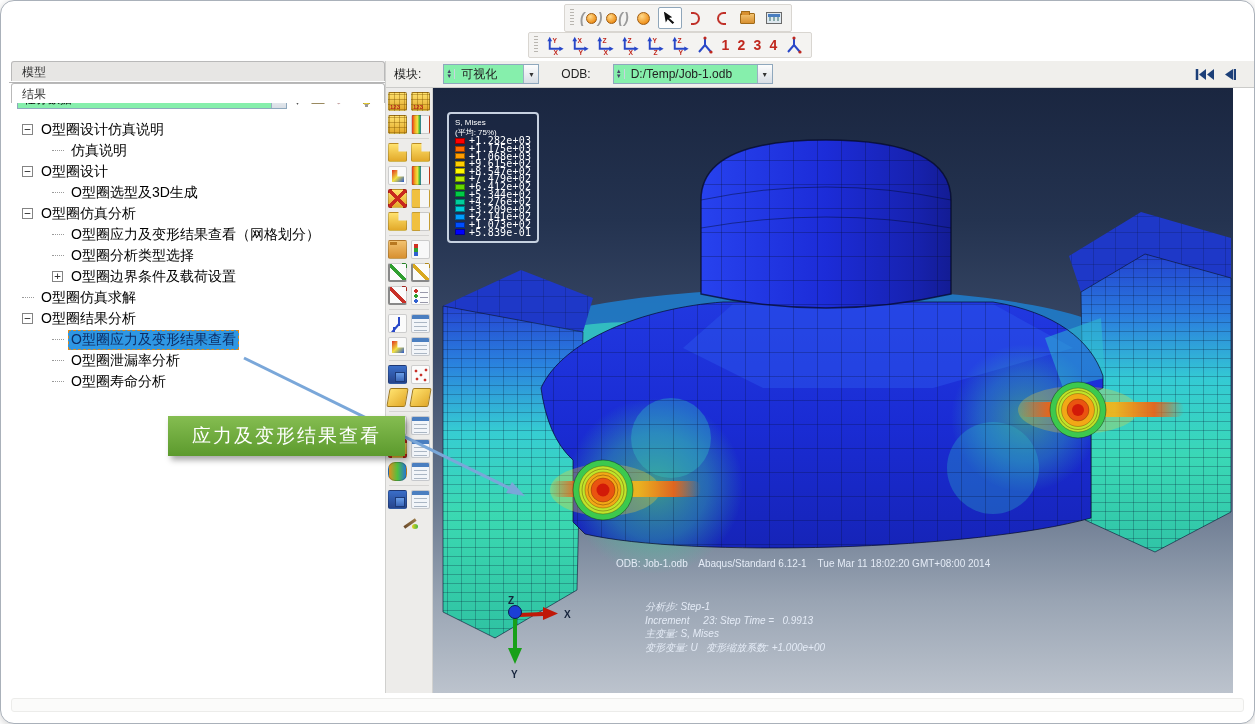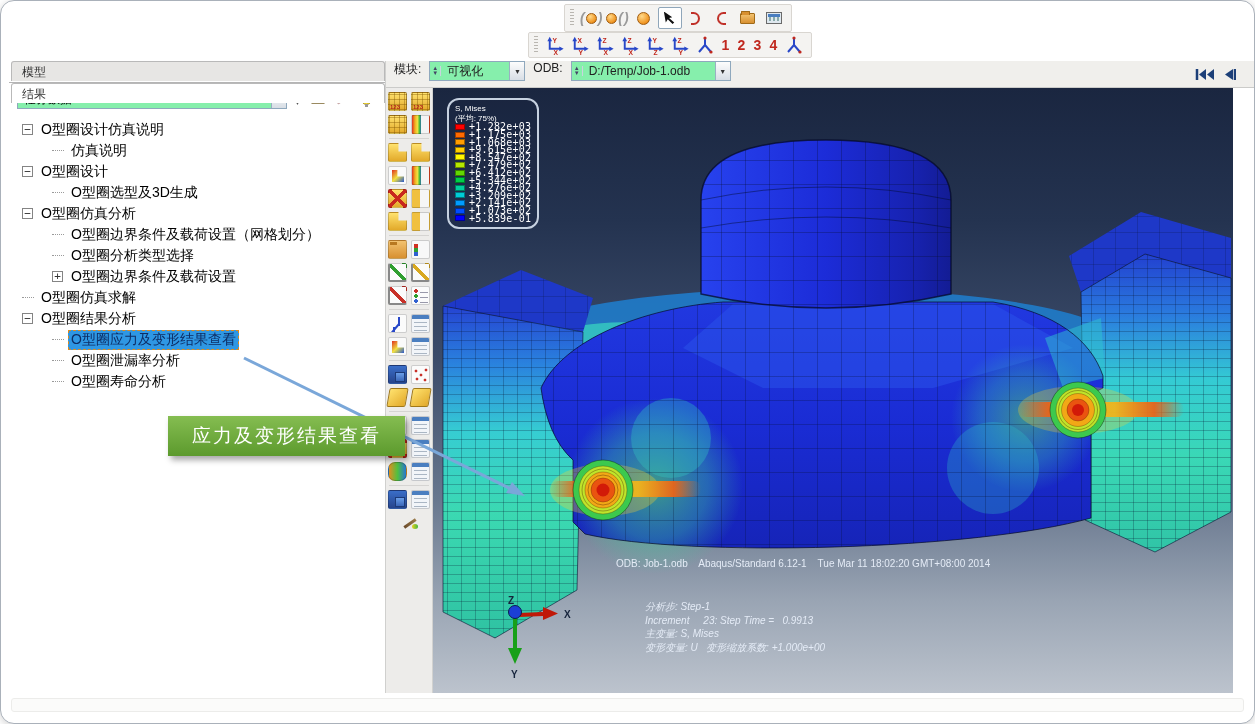--- a/index.html
+++ b/index.html
@@ -33,21 +33,21 @@
   .mon{display:inline-block;width:16px;height:12px;border:1px solid #6a6a6a;background:#dfe8ef;position:relative;}
   .mon::before{content:"";position:absolute;left:1px;right:1px;top:1px;height:3px;background:#4a7ec0;}
   .mon::after{content:"";position:absolute;left:2px;right:2px;bottom:2px;height:4px;
         background:repeating-linear-gradient(90deg,#8aa 0 2px,transparent 2px 4px);}
   .vbtn{width:24px;height:22px;display:flex;align-items:center;justify-content:center;
         border:1px solid transparent;}
   .numbtn{width:15px;height:22px;display:flex;align-items:center;justify-content:center;
         color:#c0281e;font-weight:bold;font-size:14px;}
   
   .modbar{position:absolute;left:385px;top:60px;right:0;height:27px;background:#f0efec;
-        border-bottom:1px solid #cbcbc9;display:flex;align-items:flex-start;gap:8px;padding:0 8px;
+        border-bottom:1px solid #cbcbc9;display:flex;align-items:center;gap:22px;padding:0 8px;
         font-size:12px;color:#222;}
   .combo{display:flex;align-items:center;height:20px;background:#86efac;border:1px solid #8fa8bd;}
   .spin{display:flex;flex-direction:column;width:11px;border-right:1px solid #c8d4de;}
   .spin i{font-style:normal;font-size:6px;line-height:5px;color:#446;text-align:center;}
   .cval{padding:0 6px;flex:1;white-space:nowrap;font-size:12px;}
   .darr{width:15px;height:100%;display:flex;align-items:center;justify-content:center;
         background:linear-gradient(#fdfdfd,#d8dee5);border-left:1px solid #9ab0c2;font-size:7px;color:#333;}
   .playbk{margin-left:auto;display:flex;align-items:center;gap:8px;overflow:hidden;height:100%;
         padding-right:0;position:relative;width:52px;}
   
@@ -152,21 +152,21 @@
        background:linear-gradient(#6a9ee8,#3a66b8);border:1px solid #1c3a78;}
   .s-brush{background:transparent;border-color:transparent;}
   .s-brush::before{content:"";position:absolute;left:2px;top:8px;width:14px;height:3px;
        background:linear-gradient(90deg,#6a4a2a,#9a7a4a);transform:rotate(-35deg);}
   .s-brush::after{content:"";position:absolute;right:0;bottom:2px;width:6px;height:5px;border-radius:50%;
        background:linear-gradient(90deg,#e8d020,#40b840);}
   
   .viewport{position:absolute;left:432px;top:87px;width:800px;height:605px;overflow:hidden;
        background:linear-gradient(180deg,#1a2640 0%,#243350 22%,#3c4c6a 45%,#68778e 68%,#9aa5b4 85%,#bcc3cd 100%);}
   .scene{position:absolute;left:0;top:0;}
-  .legend{position:absolute;left:14px;top:10px;border:2px solid #c6d1e0;border-radius:12px;
+  .legend{position:absolute;left:14px;top:24px;border:2px solid #c6d1e0;border-radius:4px;
        padding:4px 6px 5px 6px;color:#fff;background:rgba(22,34,58,.22);z-index:5;}
   .ltitle{font-size:8px;line-height:1.2;}
   .lrow{display:flex;align-items:center;height:7.6px;}
   .lsw{display:inline-block;width:10px;height:6px;margin-right:4px;border:0.5px solid rgba(0,0,0,.4);}
   .lval{font-size:10px;letter-spacing:.2px;font-family:"DejaVu Sans Mono",monospace;}
   .vanno{position:absolute;color:#e4ebf6;font-size:10px;white-space:pre;z-index:4;}
   .odbline{left:183px;top:470px;}
   .stateblk{left:212px;top:512px;line-height:1.35;font-style:italic;}
   .triad{position:absolute;left:62px;top:508px;z-index:4;}
   
@@ -363,21 +363,21 @@
           <div class="titem" style="padding-left: 43px;">
             <span class="dash"></span>
             <span class="tlabel">O型圈选型及3D生成</span>
           </div>
           <div class="titem" style="padding-left: 13px;">
             <span class="tog">−</span>
             <span class="tlabel">O型圈仿真分析</span>
           </div>
           <div class="titem" style="padding-left: 43px;">
             <span class="dash"></span>
-            <span class="tlabel">O型圈边界条件及载荷设置（网格划分）</span>
+            <span class="tlabel">O型圈应力及变形结果查看（网格划分）</span>
           </div>
           <div class="titem" style="padding-left: 43px;">
             <span class="dash"></span>
             <span class="tlabel">O型圈分析类型选择</span>
           </div>
           <div class="titem" style="padding-left: 43px;">
             <span class="tog">+</span>
             <span class="tlabel">O型圈边界条件及载荷设置</span>
           </div>
           <div class="titem" style="padding-left: 13px;">

